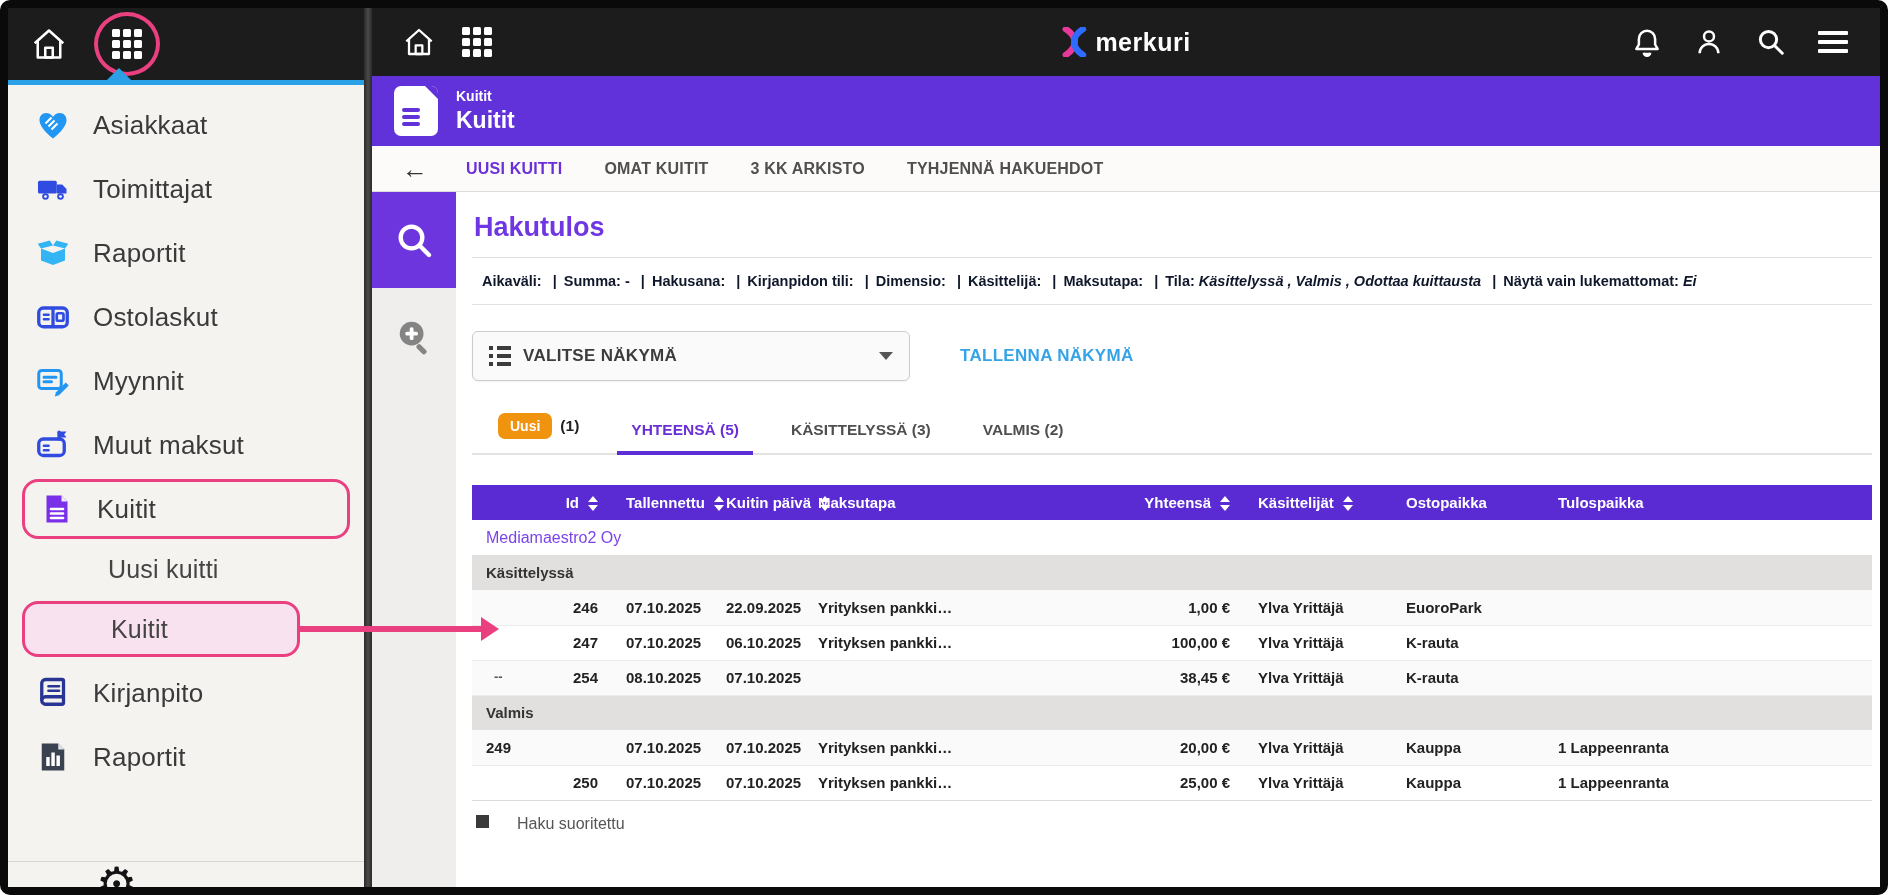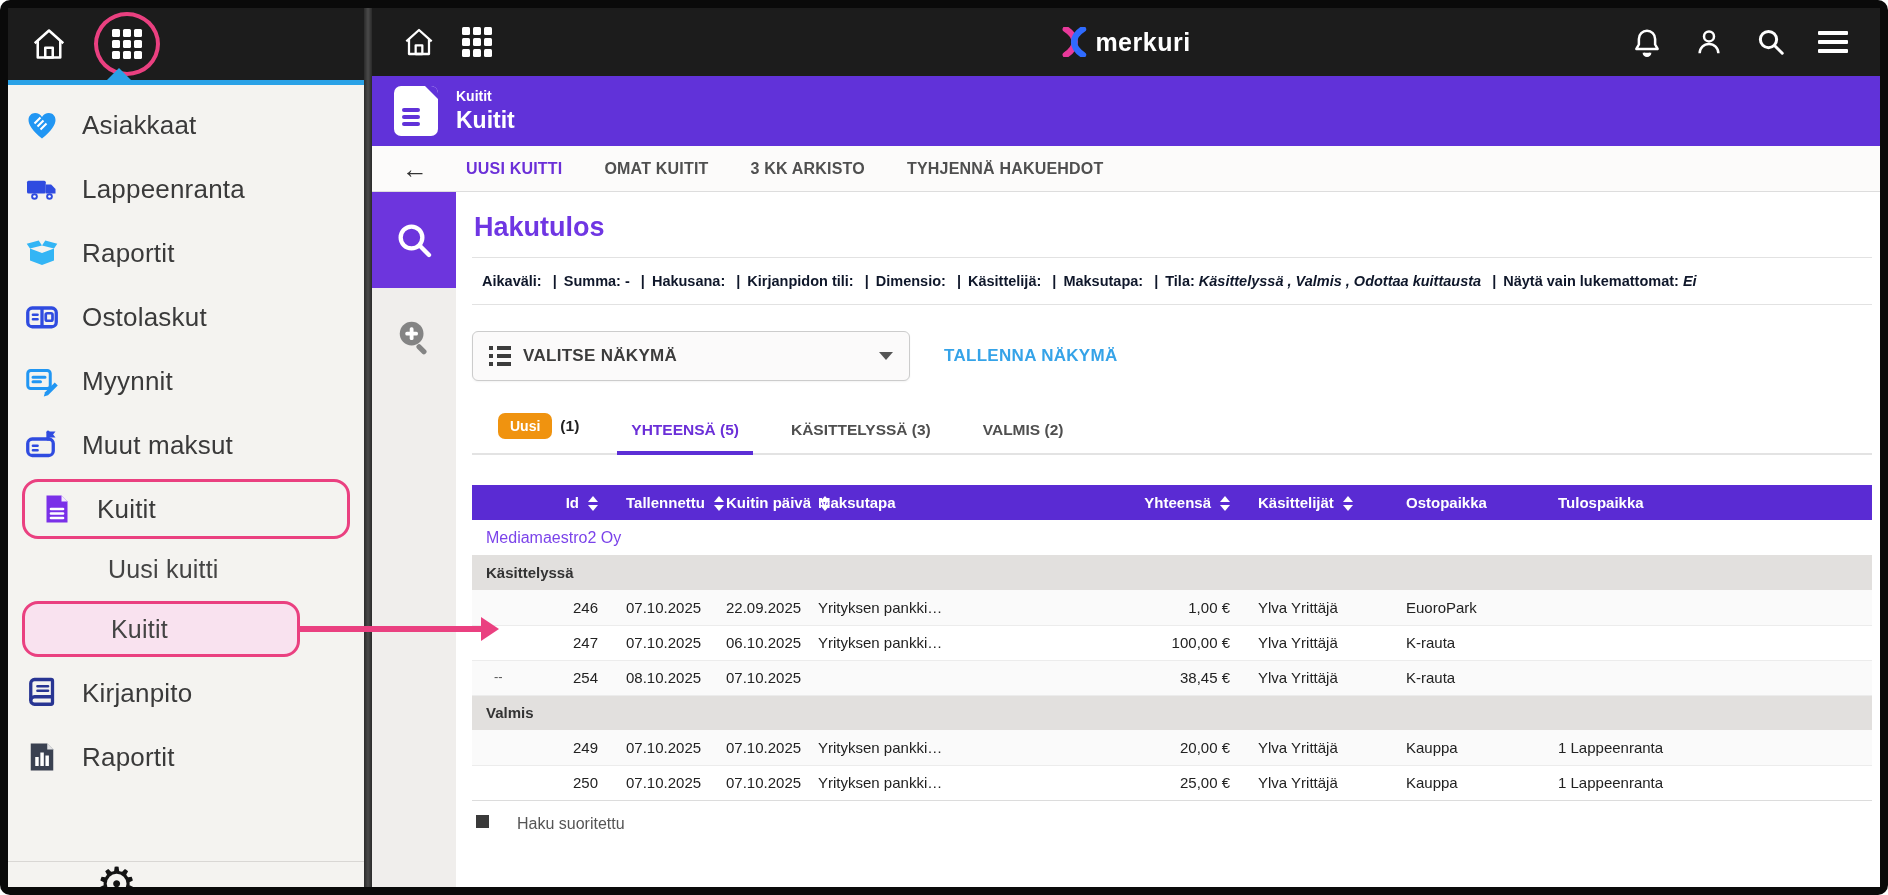--- a/index.html
+++ b/index.html
@@ -6,21 +6,21 @@
   *{box-sizing:border-box;font-family:"Liberation Sans",sans-serif;}
   #frame{position:relative;width:1888px;height:895px;background:#0a0a0a;border-radius:10px;padding:8px;display:flex;overflow:hidden;}
 
   
   #left-panel{position:relative;width:356px;flex:0 0 356px;display:flex;flex-direction:column;background:#f4f3f0;z-index:5;}
   .lp-topbar{position:relative;height:72px;background:#1c1c1c;display:flex;align-items:center;padding-left:24px;gap:28px;flex:0 0 72px;}
   .blue-line{height:5px;background:#2aa1e6;flex:0 0 5px;}
   .pointer-up{position:absolute;left:99px;bottom:0;width:0;height:0;border-left:12px solid transparent;border-right:12px solid transparent;border-bottom:12px solid #2aa1e6;}
   .annot-circle{position:relative;width:66px;height:64px;border:4px solid #ea4080;border-radius:50%;display:flex;align-items:center;justify-content:center;}
   .lp-body{position:relative;flex:1;padding-top:8px;}
-  .nav-item{position:relative;height:64px;display:flex;align-items:center;gap:22px;padding-left:16px;cursor:pointer;}
+  .nav-item{position:relative;height:64px;display:flex;align-items:center;gap:22px;padding-left:27px;cursor:pointer;}
   .nav-item .lbl{font-size:26px;color:#3a3a3a;font-weight:500;letter-spacing:.2px;}
   .nav-item.sub{padding-left:100px;height:56px;}
   .nav-item.sub .lbl{font-size:25px;color:#444;}
   .annot-box{margin:2px 14px;border:3px solid #ea4080;border-radius:16px;}
   .annot-box .nav-item{height:54px;padding-left:14px;}
   .annot-pill{position:relative;margin:4px 64px 4px 14px;border:3px solid #ea4080;border-radius:16px;background:#f9e2ef;}
   .annot-pill .nav-item{height:50px;padding-left:86px;justify-content:flex-start;}
   .annot-arrow{position:absolute;left:100%;top:50%;margin-top:-3px;width:186px;height:6px;background:#ea4080;z-index:90;}
   .annot-arrow::after{content:"";position:absolute;right:-16px;top:-9px;border-left:18px solid #ea4080;border-top:12px solid transparent;border-bottom:12px solid transparent;}
   .lp-bottom{position:absolute;left:0;right:0;bottom:0;height:26px;border-top:1px solid #d9d7d4;overflow:hidden;}
@@ -62,41 +62,41 @@
   .rail-tile{height:96px;display:flex;align-items:center;justify-content:center;cursor:pointer;}
   .rail-tile.active{background:#6d35dd;}
 
   .content{flex:1;padding:14px 8px 0 16px;min-width:0;}
   .h-results{margin:6px 0 14px 2px;font-size:27px;font-weight:600;color:#6f36e3;}
   .filter-bar{border-top:1px solid #e2e2e2;border-bottom:1px solid #e2e2e2;padding:15px 10px;font-size:14.5px;color:#0f172a;font-weight:700;white-space:nowrap;overflow:hidden;}
   .filter-bar .val{font-weight:700;}
   .filter-bar .val.it{font-style:italic;font-weight:600;}
   .filter-bar .sep{margin:0 7px;font-weight:700;}
 
-  .view-row{margin-top:26px;display:flex;align-items:center;gap:34px;}
+  .view-row{margin-top:26px;display:flex;align-items:center;gap:50px;}
   .view-select{width:438px;height:50px;background:#fbfafa;border:1px solid #ccc;border-radius:6px;display:flex;align-items:center;padding:0 16px;cursor:pointer;box-shadow:0 1px 2px rgba(0,0,0,.05);}
   .vs-label{font-size:17px;font-weight:600;color:#3c3c3c;margin-left:12px;letter-spacing:.3px;}
   .caret{margin-left:auto;width:0;height:0;border-left:7px solid transparent;border-right:7px solid transparent;border-top:8px solid #555;}
   .list-ic{display:flex;flex-direction:column;gap:4px;}
   .list-ic .row{display:flex;align-items:center;gap:4px;}
   .list-ic .dot{width:4px;height:4px;background:#3c3c3c;}
   .list-ic .bar{width:14px;height:3.5px;background:#3c3c3c;}
   .save-view{font-size:17px;font-weight:700;color:#35a3e8;letter-spacing:.3px;cursor:pointer;}
 
   .status-tabs{position:relative;margin-top:32px;display:flex;align-items:flex-end;}
   .status-tabs::after{content:"";position:absolute;left:0;right:0;bottom:0;height:2px;background:#e3e3e3;}
   .stab{position:relative;padding:0 26px 16px 26px;font-size:15.5px;font-weight:700;color:#4f4f4f;cursor:pointer;display:flex;align-items:center;gap:8px;}
   .stab.active{color:#6b2fd8;}
   .stab.active::after{content:"";position:absolute;left:12px;right:12px;bottom:0;height:4px;background:#5c2ed6;z-index:1;}
   .badge{background:#f0930f;color:#fff;font-size:14px;font-weight:700;padding:5px 12px;border-radius:7px;}
   .stab .cnt{color:#222;}
 
   table.rt{margin-top:30px;width:100%;border-collapse:collapse;font-size:15px;color:#222;table-layout:fixed;}
   table.rt th{background:#5a2bd3;color:#fff;font-weight:700;height:35px;padding:0 14px;white-space:nowrap;}
-  table.rt td{height:35px;padding:0 14px;white-space:nowrap;overflow:hidden;}
+  table.rt td{height:35px;padding:0 14px;white-space:nowrap;overflow:hidden;font-weight:bold;}
   tr.company td{color:#7b43ea;font-size:16px;font-weight:500;}
   tr.section td{background:#e2e0de;font-weight:700;color:#333;}
   tr.data{border-bottom:1px solid #ececec;cursor:pointer;}
   tr.data.odd{background:#fafafa;}
   tr.last-border{border-bottom:1px solid #dcdcdc;}
   .sort{display:inline-flex;flex-direction:column;gap:3px;margin-left:9px;vertical-align:middle;}
   .sort i{display:block;width:0;height:0;border-left:5px solid transparent;border-right:5px solid transparent;}
   .sort .up{border-bottom:6px solid #fff;}
   .sort .dn{border-top:6px solid #fff;}
   .id-prefix{float:left;color:#555;font-size:13px;margin-left:8px;}
@@ -152,21 +152,21 @@
             <span>
               <svg class="icon-36" viewBox="0 0 24 24">
                 <rect x="2" y="6.5" width="12.5" height="8.5" rx="1" fill="#2f4be0"></rect>
                 <path fill="#2f4be0" d="M14.5 9h3.6l2.9 3v3h-6.5z"></path>
                 <circle cx="7" cy="17" r="2.2" fill="#2f4be0"></circle>
                 <circle cx="17" cy="17" r="2.2" fill="#2f4be0"></circle>
                 <circle cx="7" cy="17" r=".9" fill="#fff"></circle>
                 <circle cx="17" cy="17" r=".9" fill="#fff"></circle>
               </svg>
             </span>
-            <span class="lbl">Lappeenranta</span>
+            <span class="lbl">Toimittajat</span>
           </div>
           <div class="nav-item">
             <span>
               <svg class="icon-36" viewBox="0 0 24 24">
                 <path fill="#33b5f5" d="M4 9l8 3 8-3v8l-8 3-8-3z"></path>
                 <path fill="#33b5f5" d="M4 9L1.8 5.8 9.8 3.6 12 7zM20 9l2.2-3.2-8-2.2L12 7z"></path>
                 <path fill="#fff" opacity=".25" d="M12 12v11l-0.01-11z"></path>
               </svg>
             </span>
             <span class="lbl">Raportit</span>
@@ -464,21 +464,21 @@
                 <td style="text-align: left;"></td>
                 <td style="text-align: right;">38,45 €</td>
                 <td style="text-align: left;">Ylva Yrittäjä</td>
                 <td style="text-align: left;">K-rauta</td>
                 <td style="text-align: left;"></td>
               </tr>
               <tr class="section">
                 <td colspan="8">Valmis</td>
               </tr>
               <tr class="data odd">
-                <td style="text-align: right;">249</td>
+                <td style="">249</td>
                 <td style="text-align: center;">07.10.2025</td>
                 <td style="text-align: right;">07.10.2025</td>
                 <td style="text-align: left;">Yrityksen pankki…</td>
                 <td style="text-align: right;">20,00 €</td>
                 <td style="text-align: left;">Ylva Yrittäjä</td>
                 <td style="text-align: left;">Kauppa</td>
                 <td style="text-align: left;">1 Lappeenranta</td>
               </tr>
               <tr class="data last-border">
                 <td style="text-align: right;">250</td>

